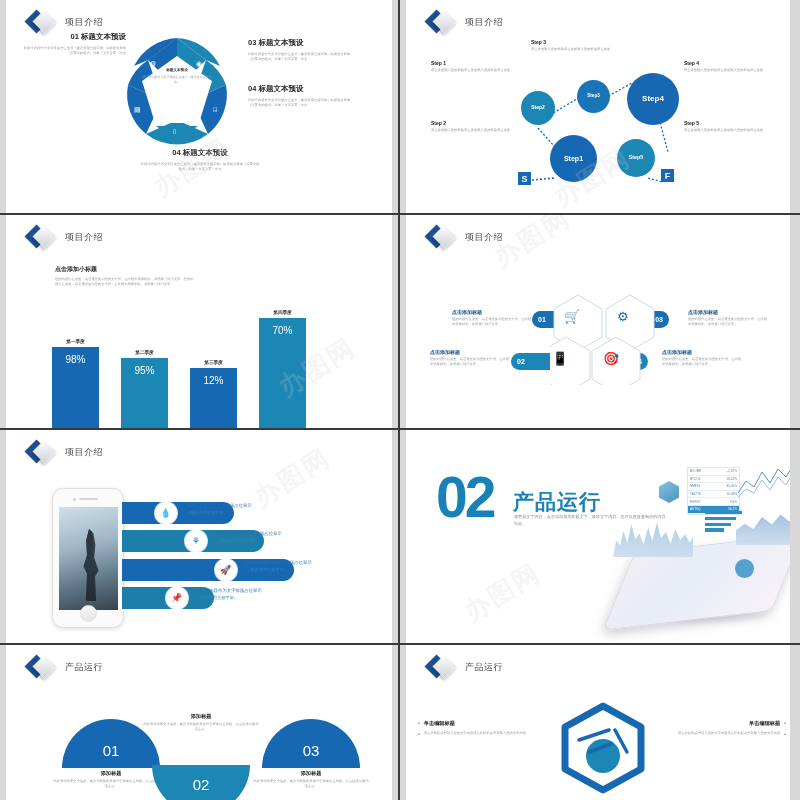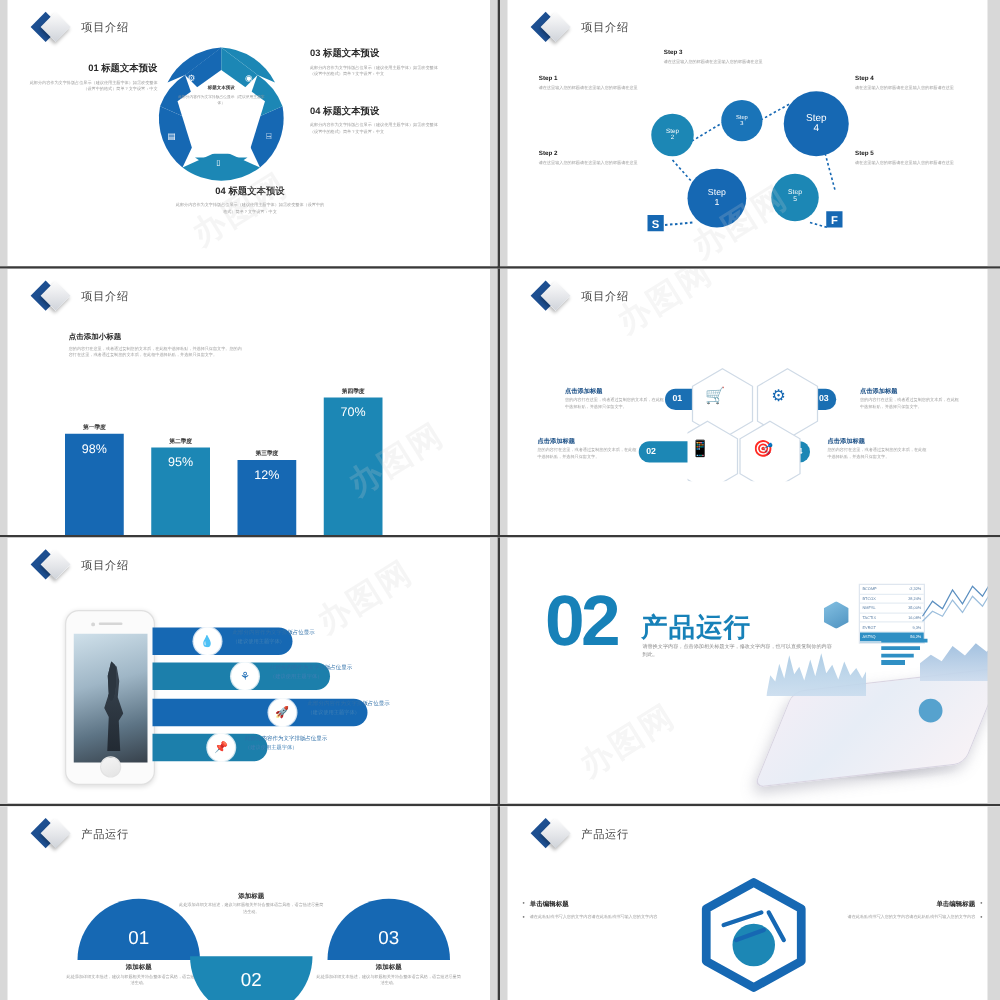--- a/index.html
+++ b/index.html
@@ -37,31 +37,31 @@
   .ttl { font-size:7.5px; font-weight:bold; color:#2a2a2a; }
   .body-txt { font-size:3.3px; line-height:1.55; color:#9a9a9a; }
 
   
   .star-wrap { position:absolute; left:118px; top:30px; width:118px; height:118px; }
   .s1-center { position:absolute; left:141px; top:68px; width:72px; text-align:center; }
   .s1-center .c-t { font-size:3.6px; font-weight:bold; color:#333; }
   .s1-center .c-b { font-size:3px; color:#9a9a9a; line-height:1.5; margin-top:3px; }
   .s1-lbl { position:absolute; width:106px; }
   .s1-lbl .ttl { margin-bottom:4px; }
-  .s1-l01 { left:20px; top:50px; text-align:right; }
+  .s1-l01 { left:20px; top:32px; text-align:right; }
   .s1-l02 { left:248px; top:38px; text-align:left; }
   .s1-l05 { left:20px; top:84px; text-align:right; }
   .s1-l04 { left:248px; top:84px; text-align:left; }
   .s1-lbot { left:140px; top:148px; width:120px; text-align:center; }
   .sicon { position:absolute; color:#fff; font-size:7px; line-height:1; }
 
   
   .circ { position:absolute; border-radius:50%; color:#fff; display:flex;
-          flex-direction:column; align-items:center; justify-content:center;
-          line-height:1.05; font-weight:400;text-align:right; }
+          align-items:center; justify-content:center;
+          line-height:1.05; font-weight:700;text-align:right; }
   .circ .w { display:block; }
   .sq-mark { position:absolute; width:13px; height:13px; background:#1668b3;
              color:#fff; font-size:9px; display:flex; align-items:center;
              justify-content:center; font-weight:bold; }
   .stp-lbl { position:absolute; width:86px; }
   .stp-lbl .sh { font-size:5px; font-weight:bold; color:#222; margin-bottom:2px; }
 
   
   .bar-sub { position:absolute; left:55px; top:50px; width:140px; }
   .bar-sub .ttl { font-size:6px; margin-bottom:3px; }

